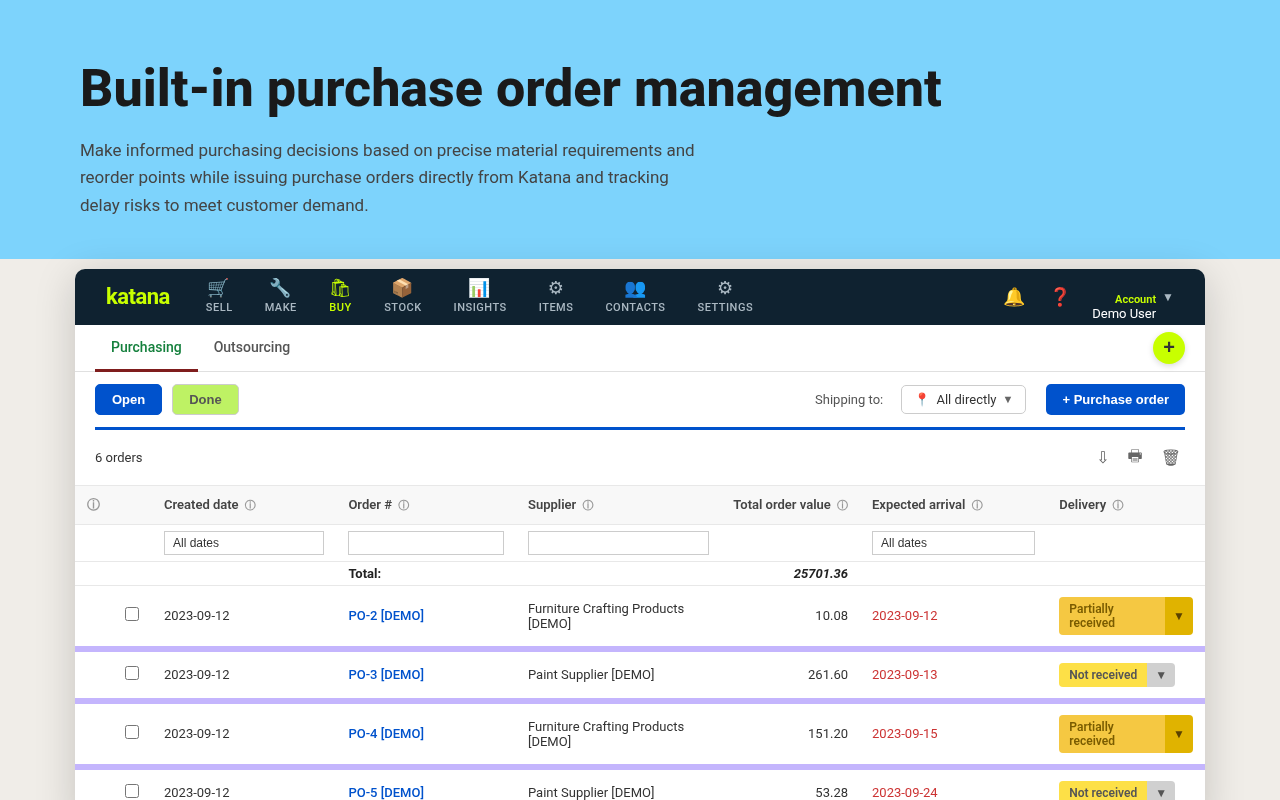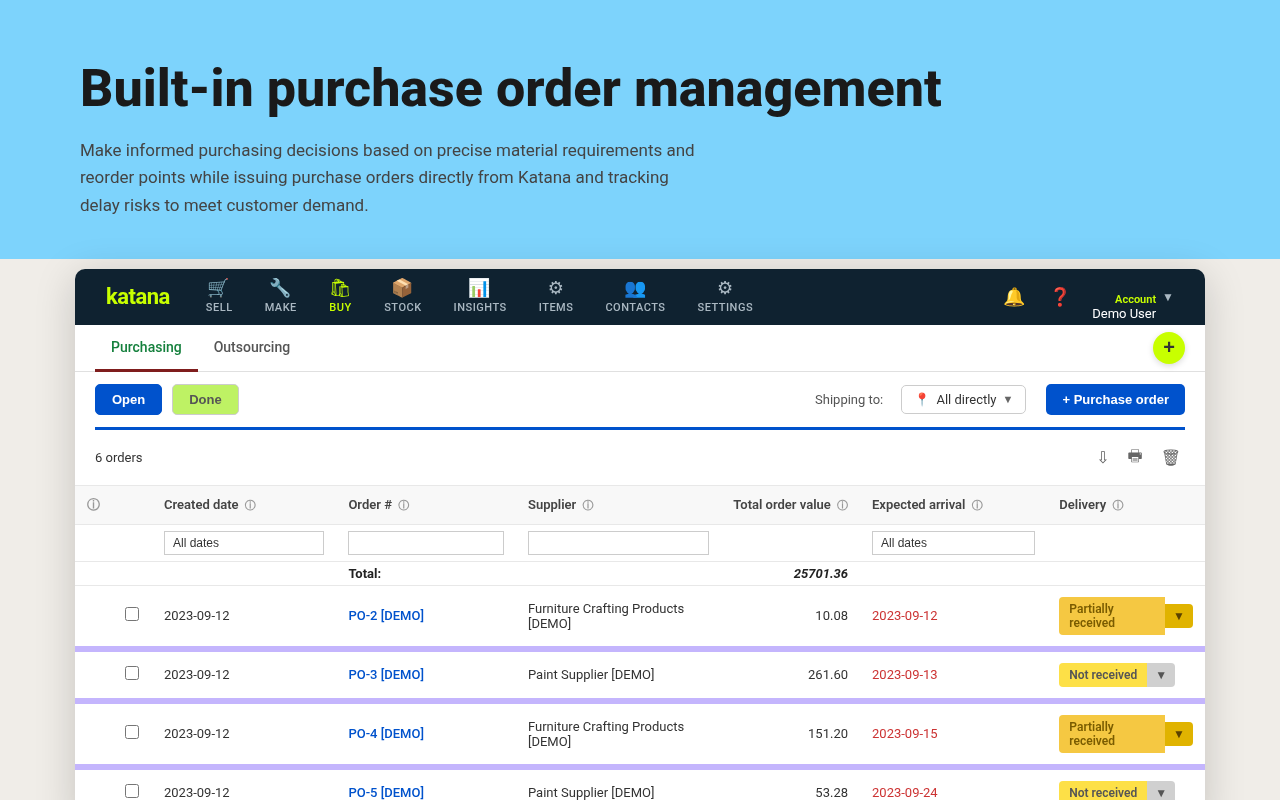--- a/index.html
+++ b/index.html
@@ -323,21 +323,20 @@
       color: #0052cc;
       text-decoration: none;
       font-weight: 500;
     }
     .date-red { color: #cc3333; }
     .cell-value { text-align: right; }
 
     
     .status-cell {
       display: flex;
-      align-items: center;
       gap: 0;
     }
     .status-badge {
       display: inline-flex;
       align-items: center;
       padding: 5px 10px;
       border-radius: 4px 0 0 4px;
       font-size: 12px;
       font-weight: 600;
     }

